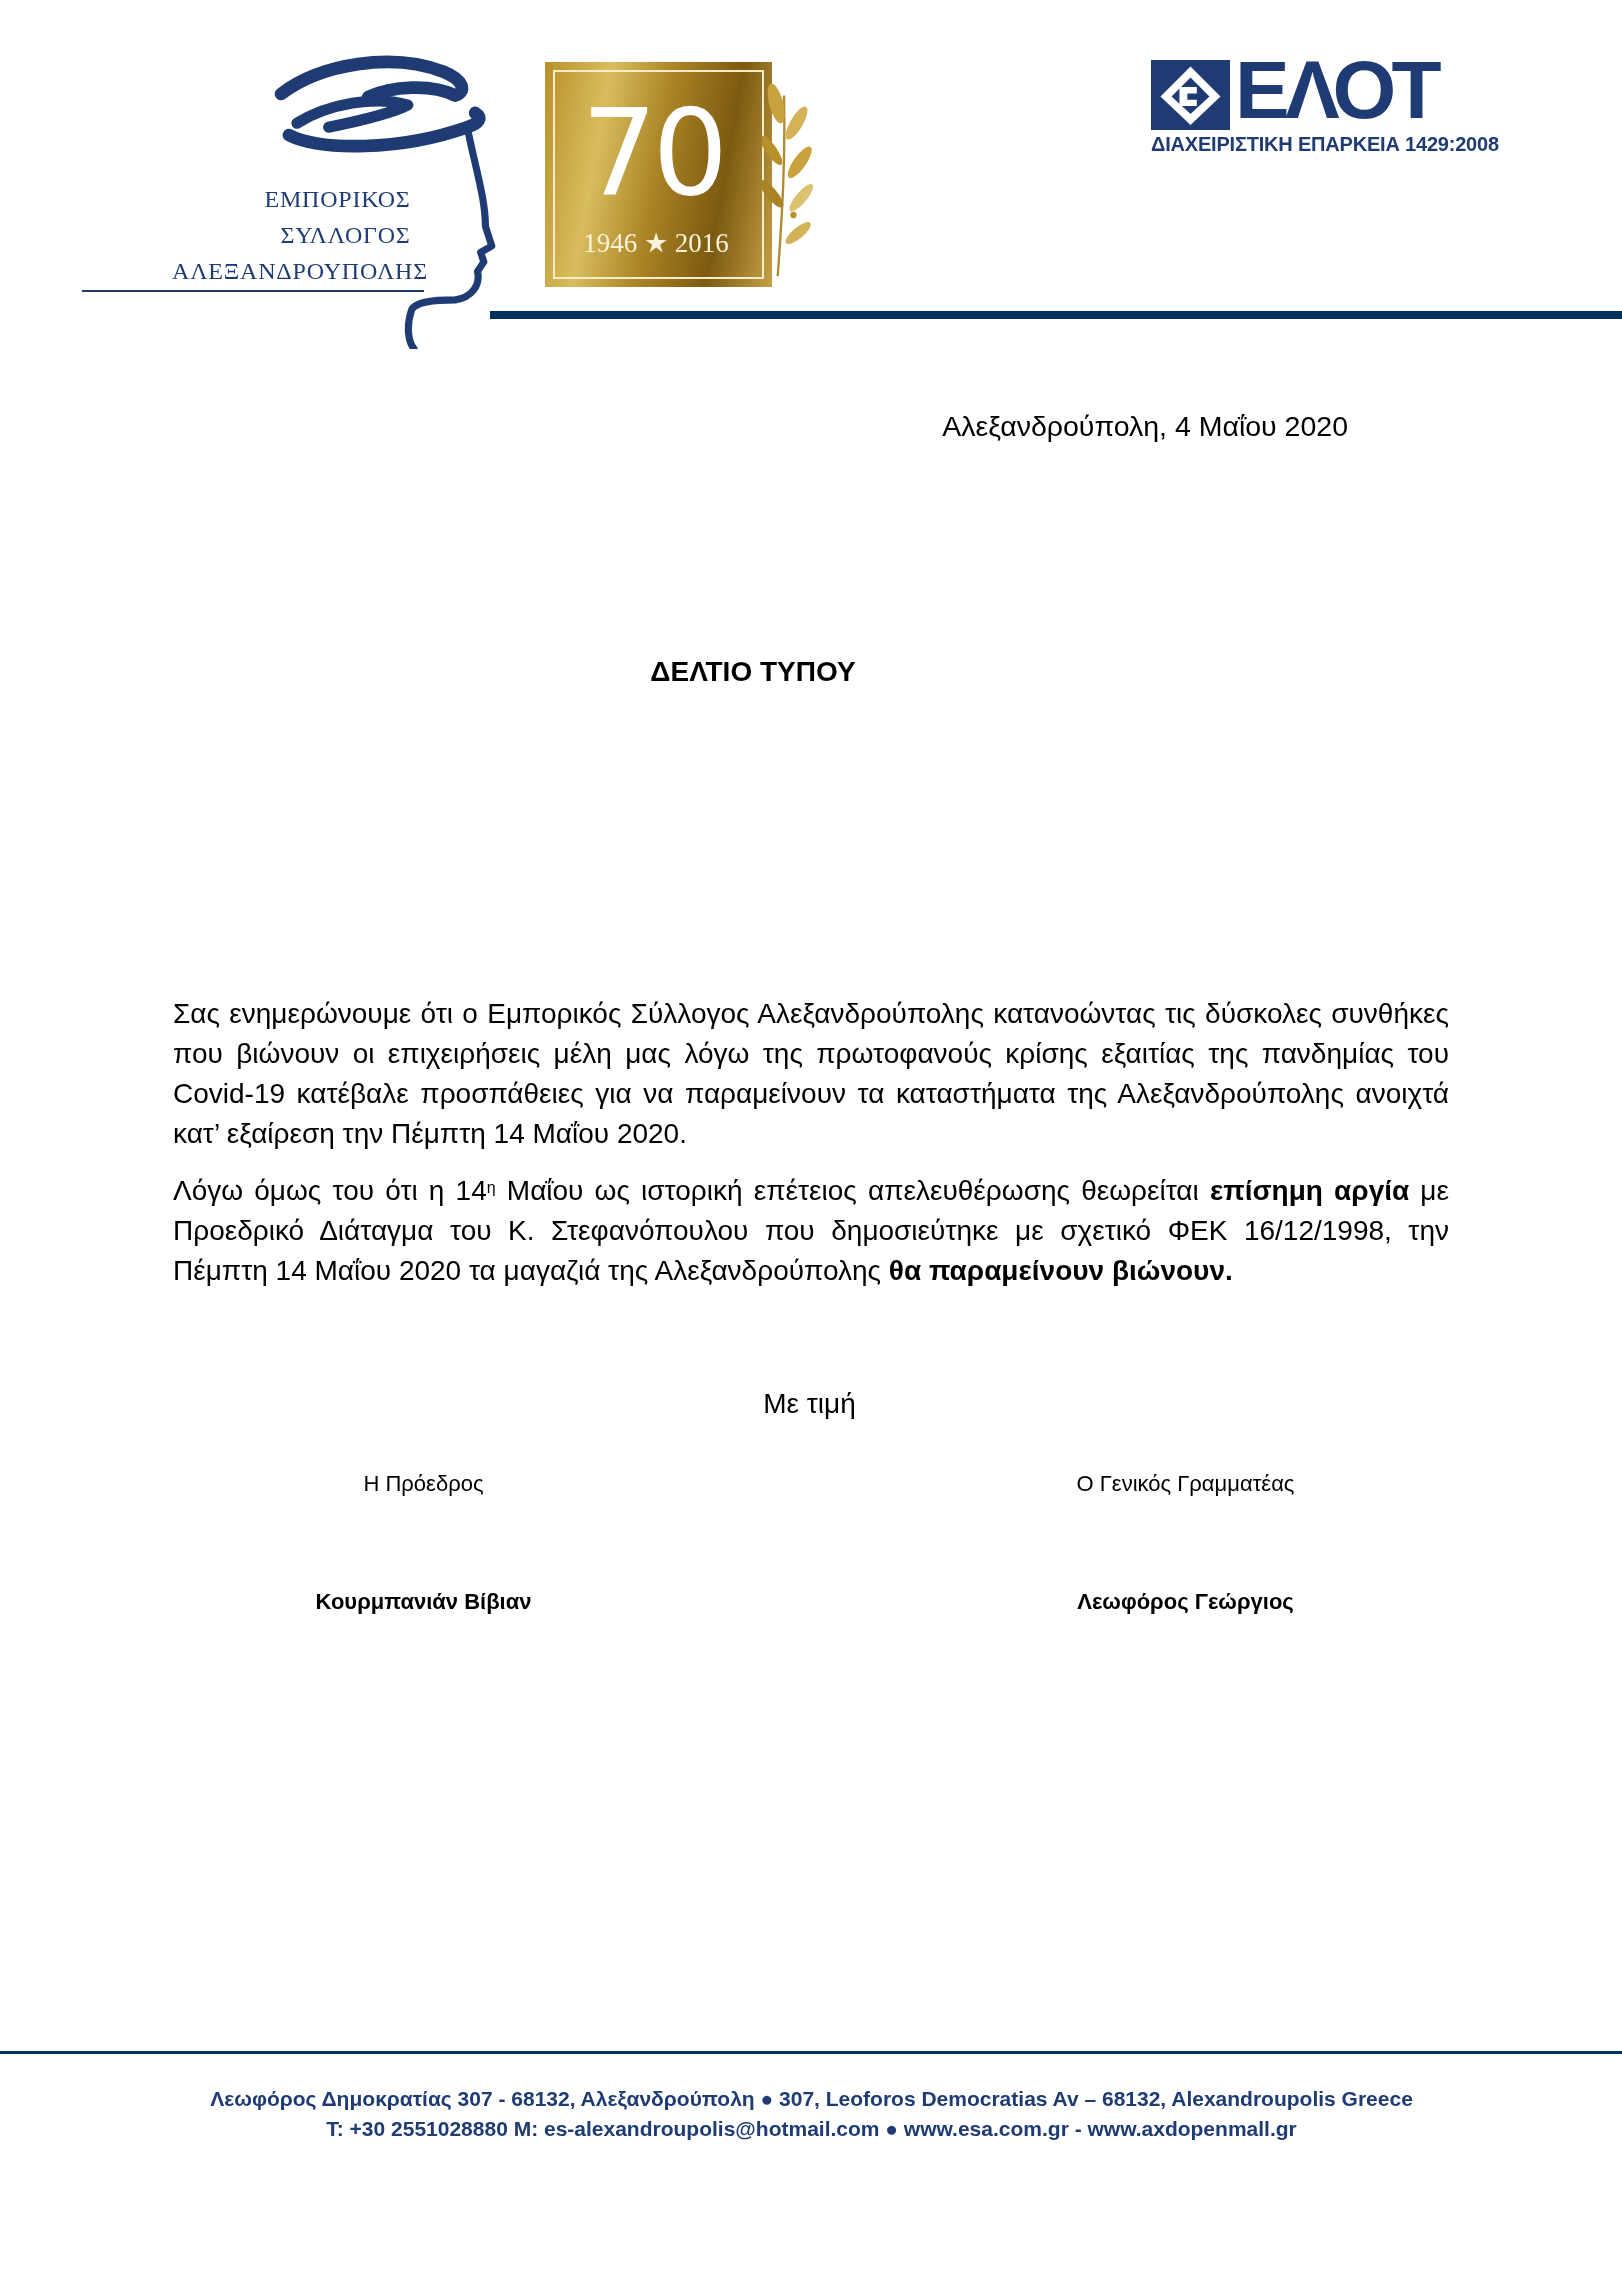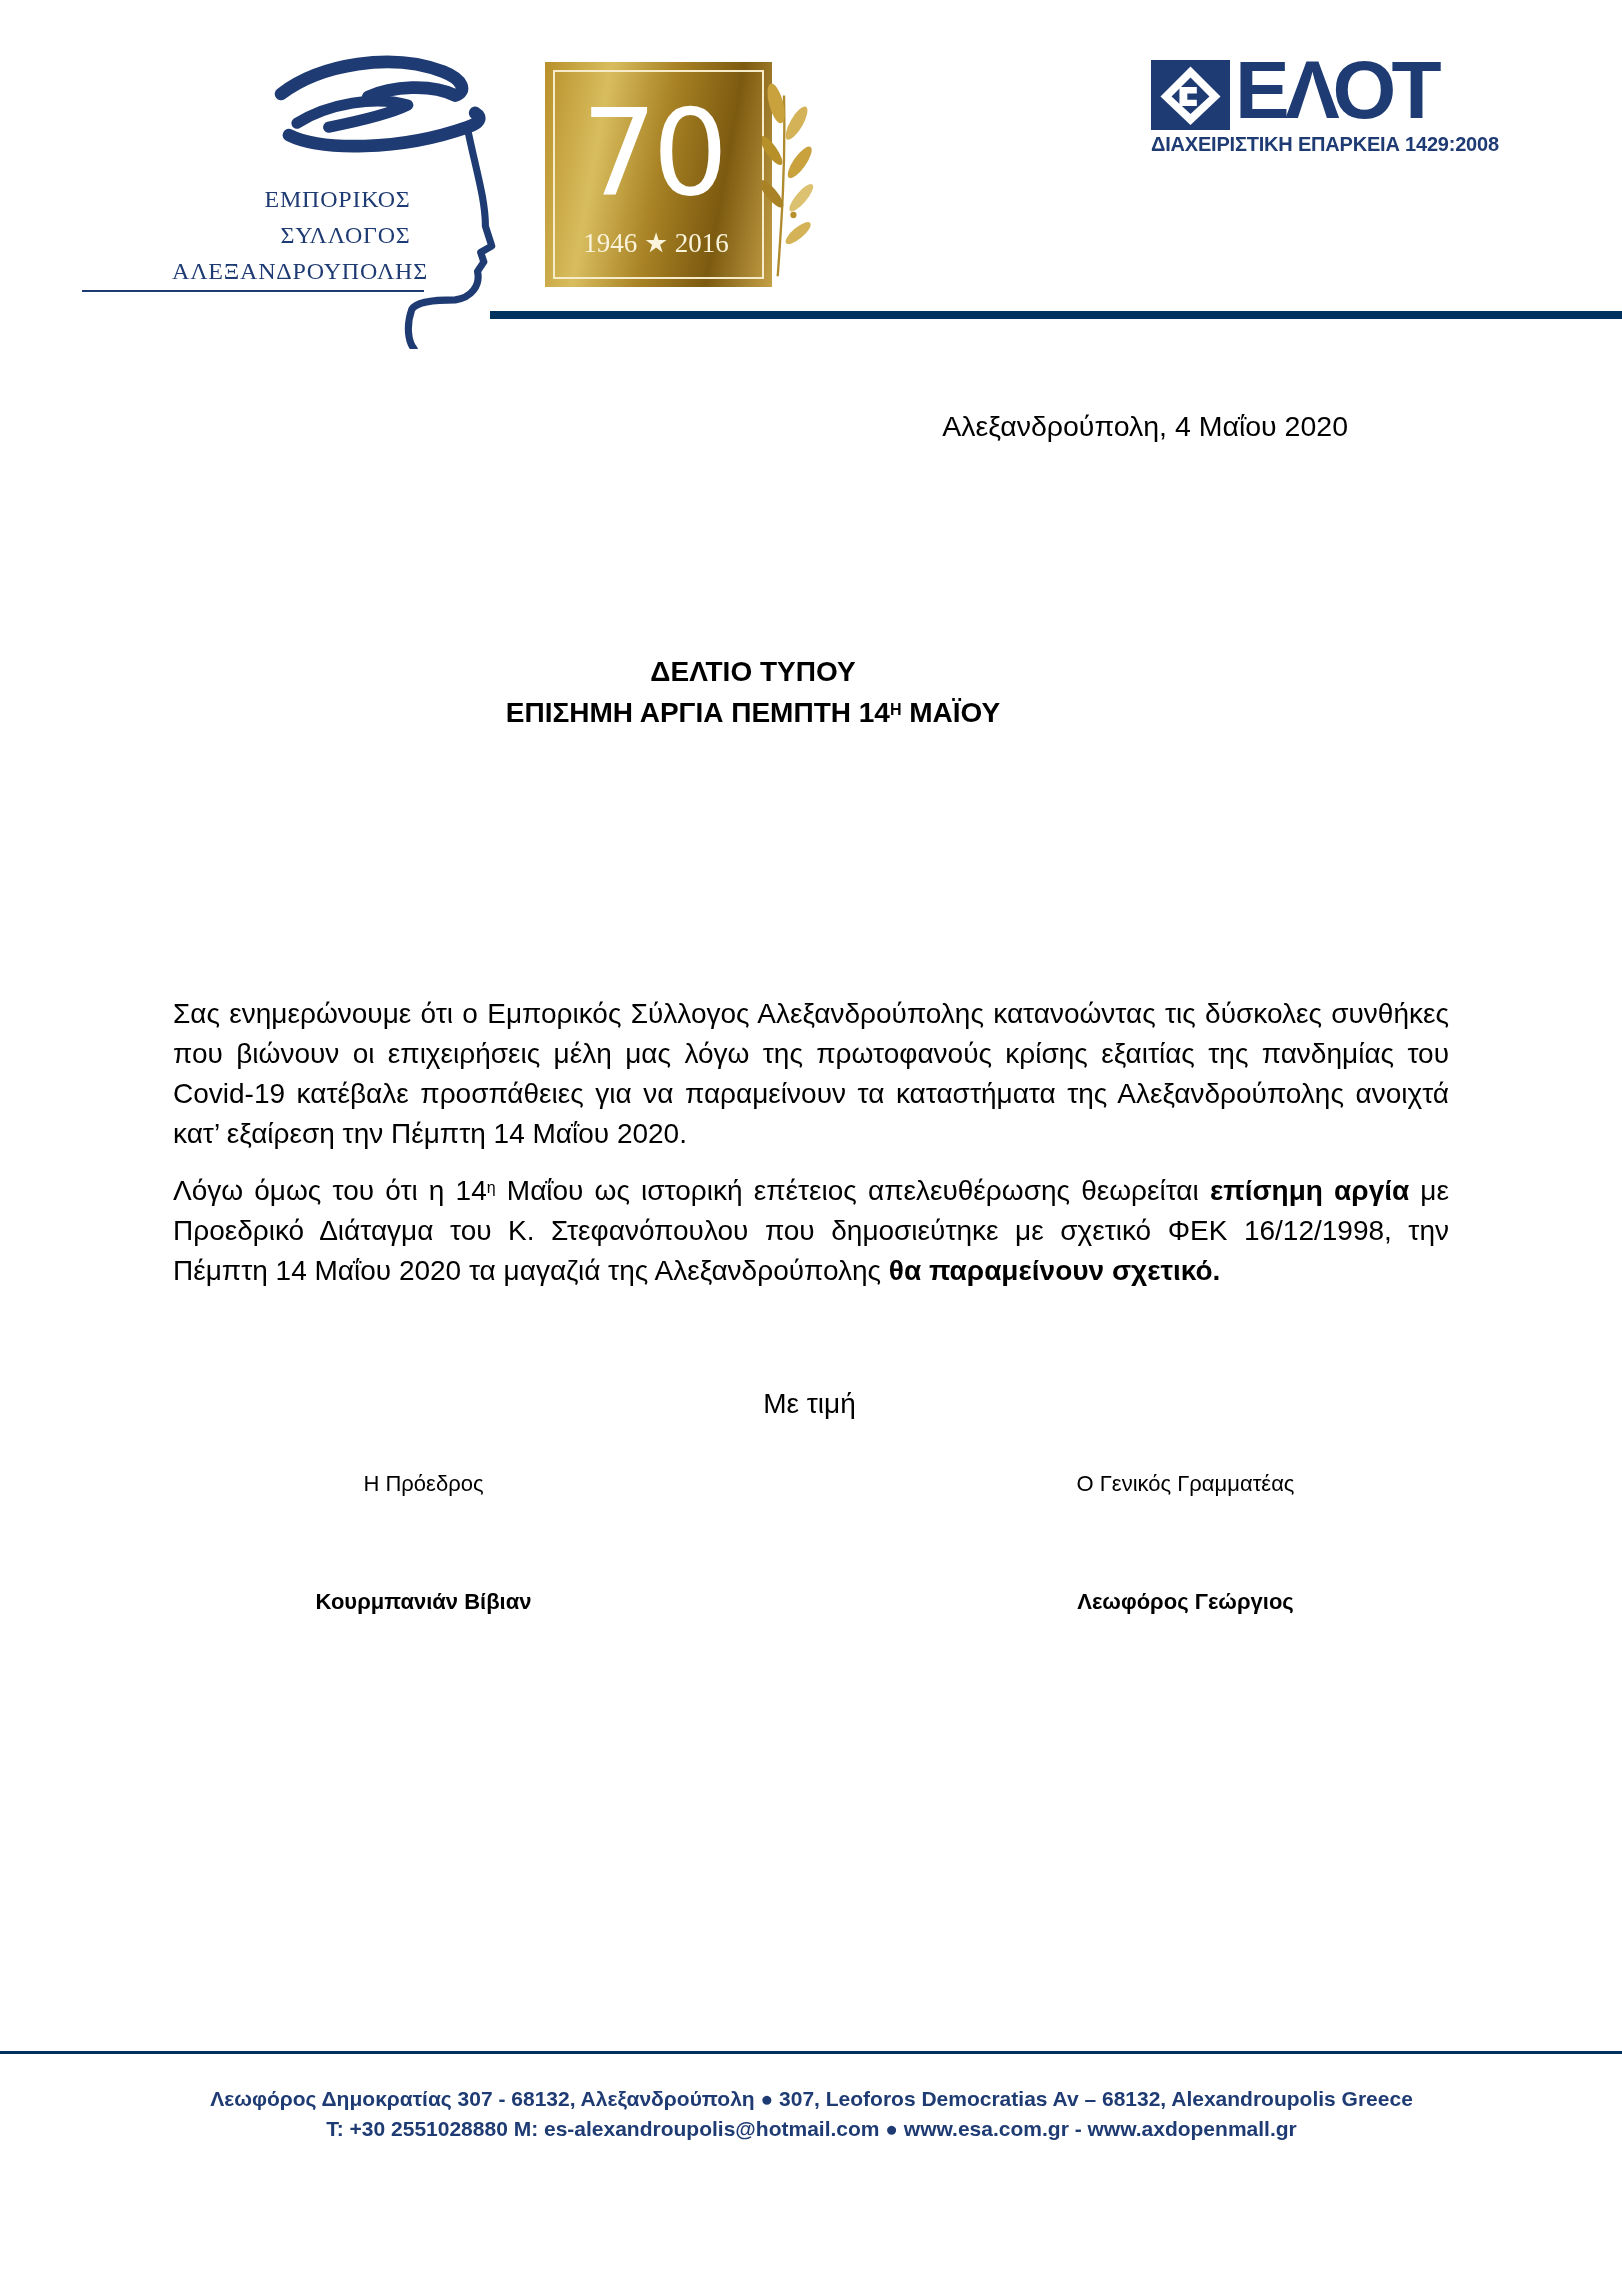--- a/index.html
+++ b/index.html
@@ -113,26 +113,25 @@
     <div class="abs elot-sub">ΔΙΑΧΕΙΡΙΣΤΙΚΗ ΕΠΑΡΚΕΙΑ 1429:2008</div>
   </div>
 
   <div class="abs header-rule"></div>
 </div>
 
 <div class="abs date-line">Αλεξανδρούπολη, 4 Μαΐου 2020</div>
 
 <div class="abs title-block">
   <div>ΔΕΛΤΙΟ ΤΥΠΟΥ</div>
-  <div><span>ΕΠΙΣΗΜΗ ΑΡΓΙΑ ΠΕΜΠΤΗ 14</span><sup>Η</sup><span> ΜΑΪΟΥ</span></div>
 </div>
 
 <div class="abs para para1">Σας ενημερώνουμε ότι ο Εμπορικός Σύλλογος Αλεξανδρούπολης κατανοώντας τις δύσκολες συνθήκες που βιώνουν οι επιχειρήσεις μέλη μας λόγω της πρωτοφανούς κρίσης εξαιτίας της πανδημίας  του Covid-19 κατέβαλε προσπάθειες για να παραμείνουν τα καταστήματα της Αλεξανδρούπολης ανοιχτά κατ’ εξαίρεση την Πέμπτη  14 Μαΐου 2020.</div>
 
-<div class="abs para para2"><span>Λόγω όμως του ότι η 14</span><sup>η</sup><span> Μαΐου ως ιστορική επέτειος απελευθέρωσης θεωρείται </span><b>επίσημη αργία</b><span> με Προεδρικό Διάταγμα του Κ. Στεφανόπουλου που δημοσιεύτηκε με σχετικό ΦΕΚ 16/12/1998, την Πέμπτη 14 Μαΐου 2020 τα μαγαζιά της Αλεξανδρούπολης </span><b>θα παραμείνουν σχετικό.</b></div>
+<div class="abs para para2"><span>Λόγω όμως του ότι η 14</span><sup>η</sup><span> Μαΐου ως ιστορική επέτειος απελευθέρωσης θεωρείται </span><b>επίσημη αργία</b><span> με Προεδρικό Διάταγμα του Κ. Στεφανόπουλου που δημοσιεύτηκε με σχετικό ΦΕΚ 16/12/1998, την Πέμπτη 14 Μαΐου 2020 τα μαγαζιά της Αλεξανδρούπολης </span><b>θα παραμείνουν βιώνουν.</b></div>
 
 <div class="abs closing">Με τιμή</div>
 
 <div class="abs sig-col sig-left sig-title">Η Πρόεδρος</div>
 <div class="abs sig-col sig-right sig-title">Ο Γενικός Γραμματέας</div>
 <div class="abs sig-col sig-left sig-name">Κουρμπανιάν Βίβιαν</div>
 <div class="abs sig-col sig-right sig-name">Λεωφόρος Γεώργιος</div>
 
 <div class="abs footer-rule"></div>
 <div class="abs footer-line footer-l1">Λεωφόρος Δημοκρατίας 307 - 68132, Αλεξανδρούπολη ● 307, Leoforos Democratias Av – 68132, Alexandroupolis Greece</div>

